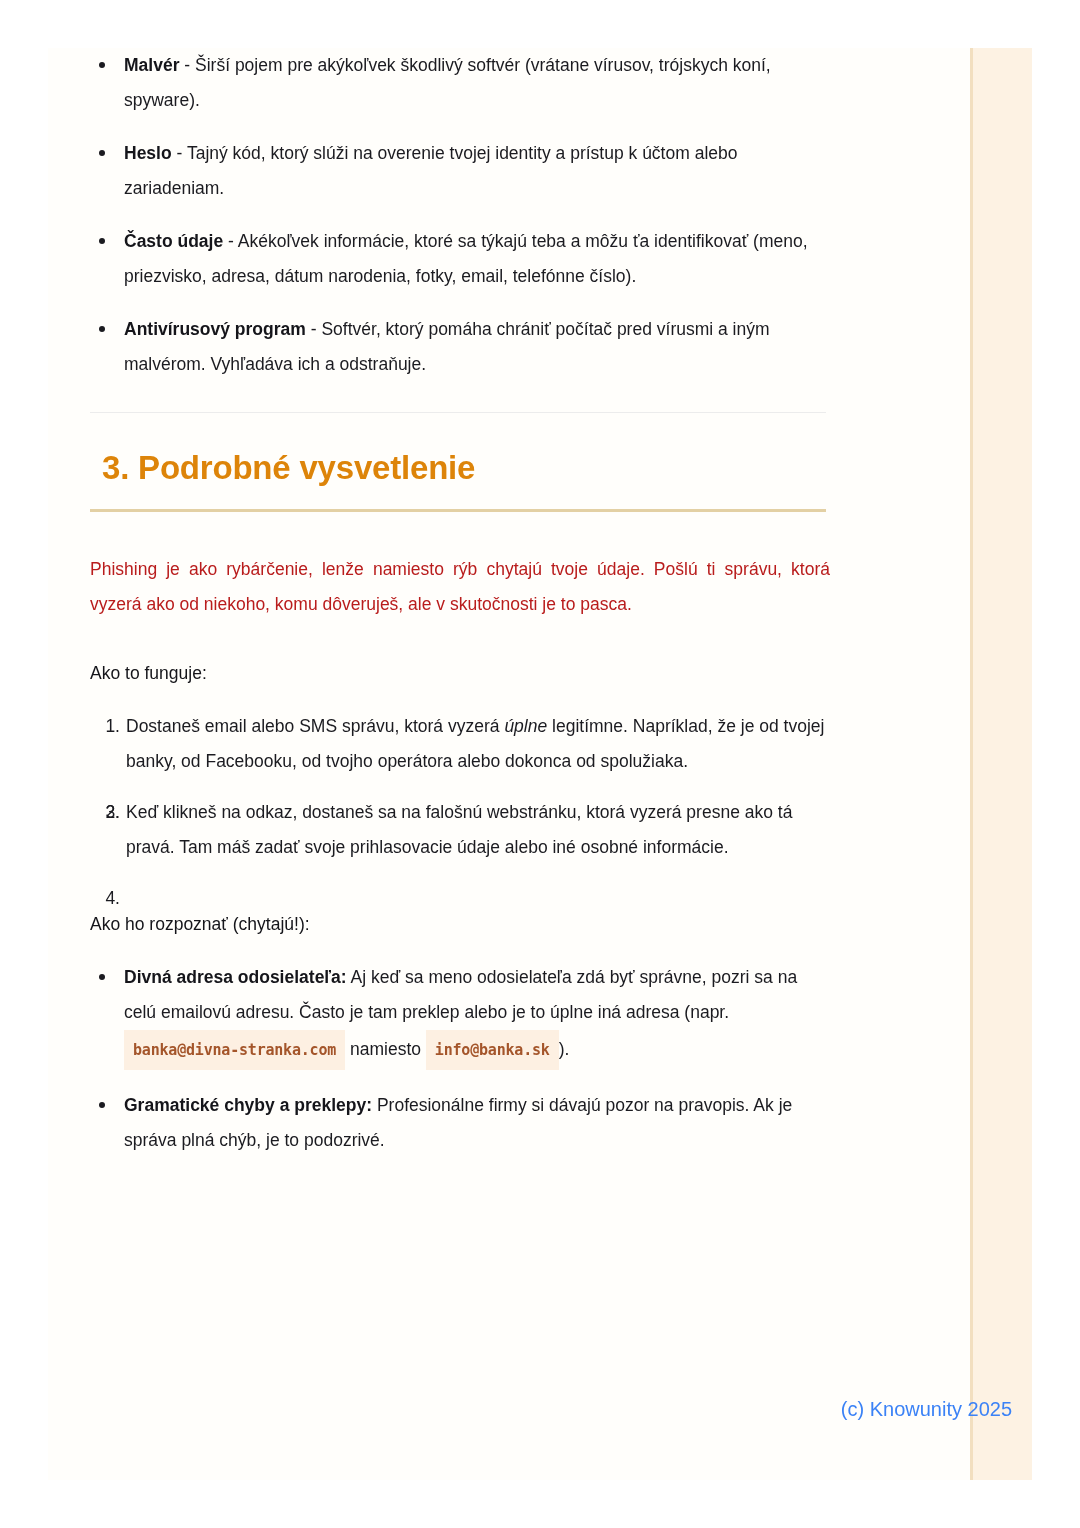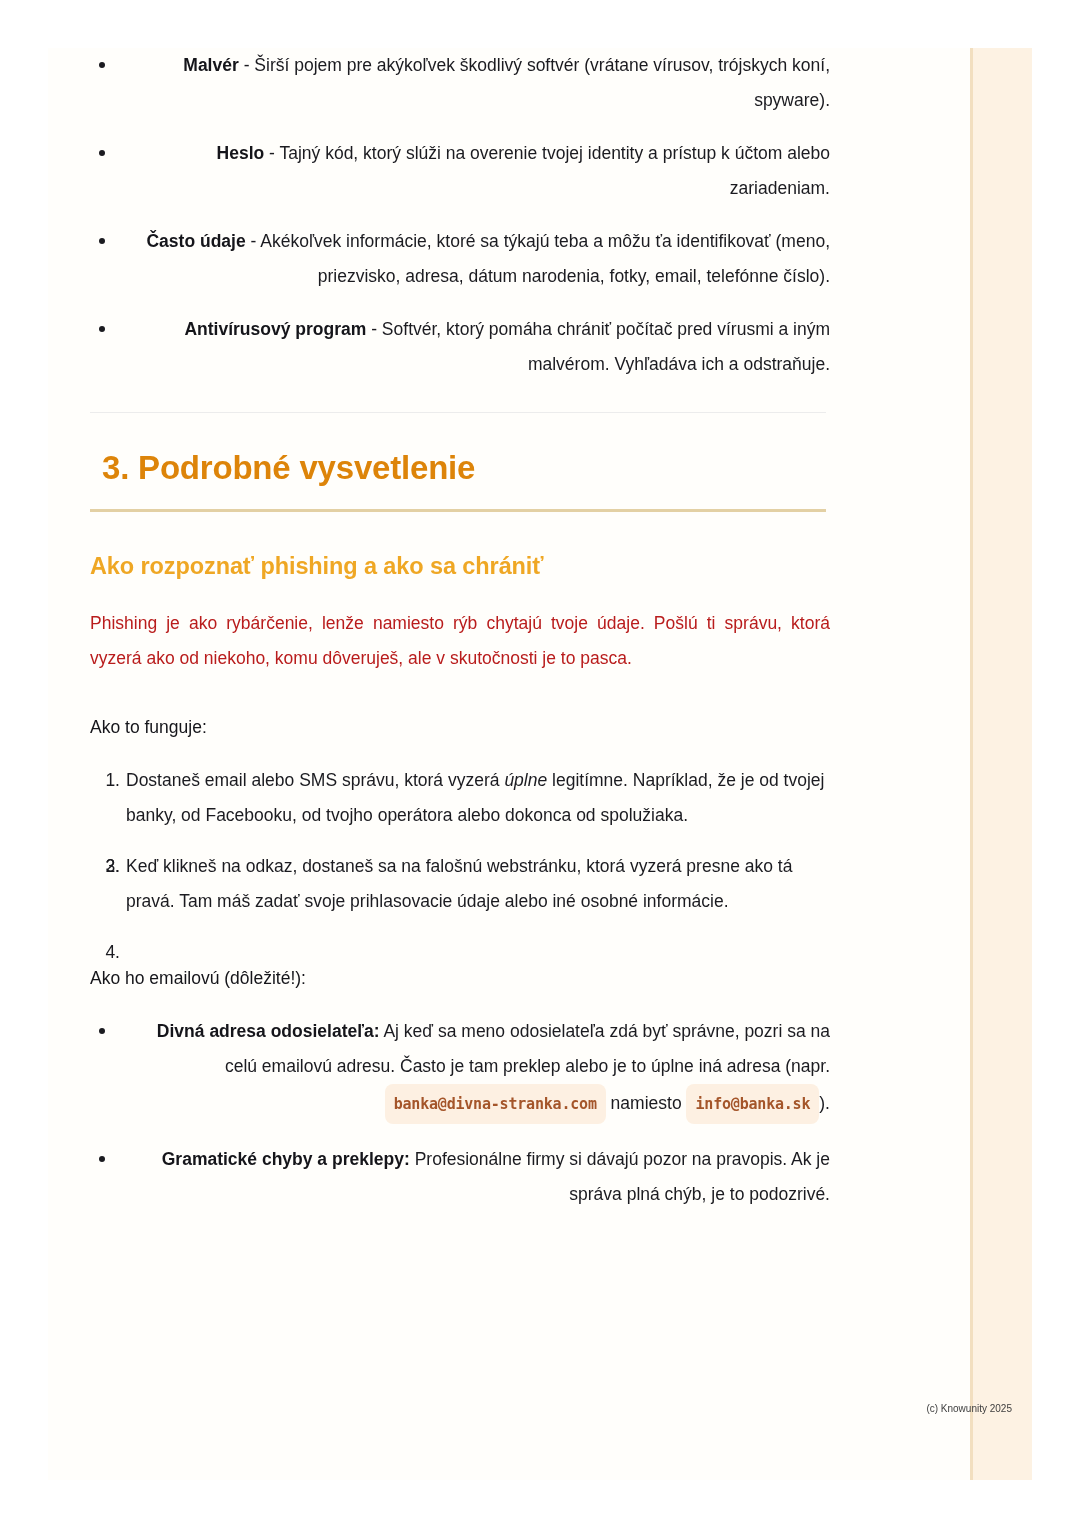--- a/index.html
+++ b/index.html
@@ -72,21 +72,20 @@
     list-style: none;
   }
 
   ul.bullets > li {
     position: relative;
     padding-left: 34px;
     margin-bottom: 18px;
     color: #1b1b20;
     font-size: 17.5px;
     line-height: 35px;
-    text-align: right;
   }
   ul.bullets > li:last-child { margin-bottom: 0; }
 
   ul.bullets > li .bullet-dot {
     position: absolute;
     left: 9px;
     top: 14px;
     width: 6px;
     height: 6px;
     border-radius: 50%;
@@ -180,32 +179,32 @@
   
   code.chip {
     display: inline-block;
     background: #fdf0e2;
     color: #a4552a;
     font-family: "DejaVu Sans Mono", "Liberation Mono", monospace;
     font-size: 15px;
     font-weight: 700;
     line-height: 24px;
     padding: 8px 9px;
-    border-radius: 8px;
+    border-radius: 0;
     vertical-align: baseline;
     letter-spacing: -0.2px;
   }
 
   
   .footer-note {
     position: absolute;
     right: 68px;
     top: 1400px;
-    color: #404040;
-    font-size: 10px;
+    color: #3b82f6;
+    font-size: 20px;
     line-height: 18px;
     white-space: nowrap;
   }
 </style>
 </head>
 <body>
 
 <div id="page-root">
 
   <div class="canvas-bg"></div>
@@ -238,21 +237,20 @@
         <strong class="lead">Antivírusový program</strong><span> - </span><span>Softvér, ktorý pomáha chrániť počítač pred vírusmi a iným malvérom. Vyhľadáva ich a odstraňuje.</span>
       </li>
 
     </ul>
 
     <div class="divider"></div>
 
     <h2 class="h-section">3. Podrobné vysvetlenie</h2>
     <div class="h-section-rule"></div>
 
-    <h3 class="h-sub">Ako rozpoznať phishing a ako sa chrániť</h3>
 
     <p class="justified">Phishing je ako rybárčenie, lenže namiesto rýb chytajú tvoje údaje. Pošlú ti správu, ktorá vyzerá ako od niekoho, komu dôveruješ, ale v skutočnosti je to pasca.</p>
 
     <p class="label-line">Ako to funguje:</p>
 
     <ol class="numbers">
 
       <li>
         <span class="num-marker">1.</span>
         <span>Dostaneš email alebo SMS správu, ktorá vyzerá </span><em class="ital">úplne</em><span> legitímne. Napríklad, že je od tvojej banky, od Facebooku, od tvojho operátora alebo dokonca od spolužiaka.</span>
@@ -268,21 +266,21 @@
       </li>
 
       <li>
         <span class="num-marker">4.</span>
       </li>
 
     </ol>
 
     <div class="block-gap-b"></div>
 
-    <p class="label-line">Ako ho emailovú (dôležité!):</p>
+    <p class="label-line">Ako ho rozpoznať (chytajú!):</p>
 
     <ul class="bullets">
 
       <li>
         <span class="bullet-dot"></span>
         <strong class="lead">Divná adresa odosielateľa:</strong><span> Aj keď sa meno odosielateľa zdá byť správne, pozri sa na celú emailovú adresu. Často je tam preklep alebo je to úplne iná adresa (napr. </span><code class="chip">banka@divna-stranka.com</code><span> namiesto </span><code class="chip">info@banka.sk</code><span>).</span>
       </li>
 
       <li>
         <span class="bullet-dot"></span>

